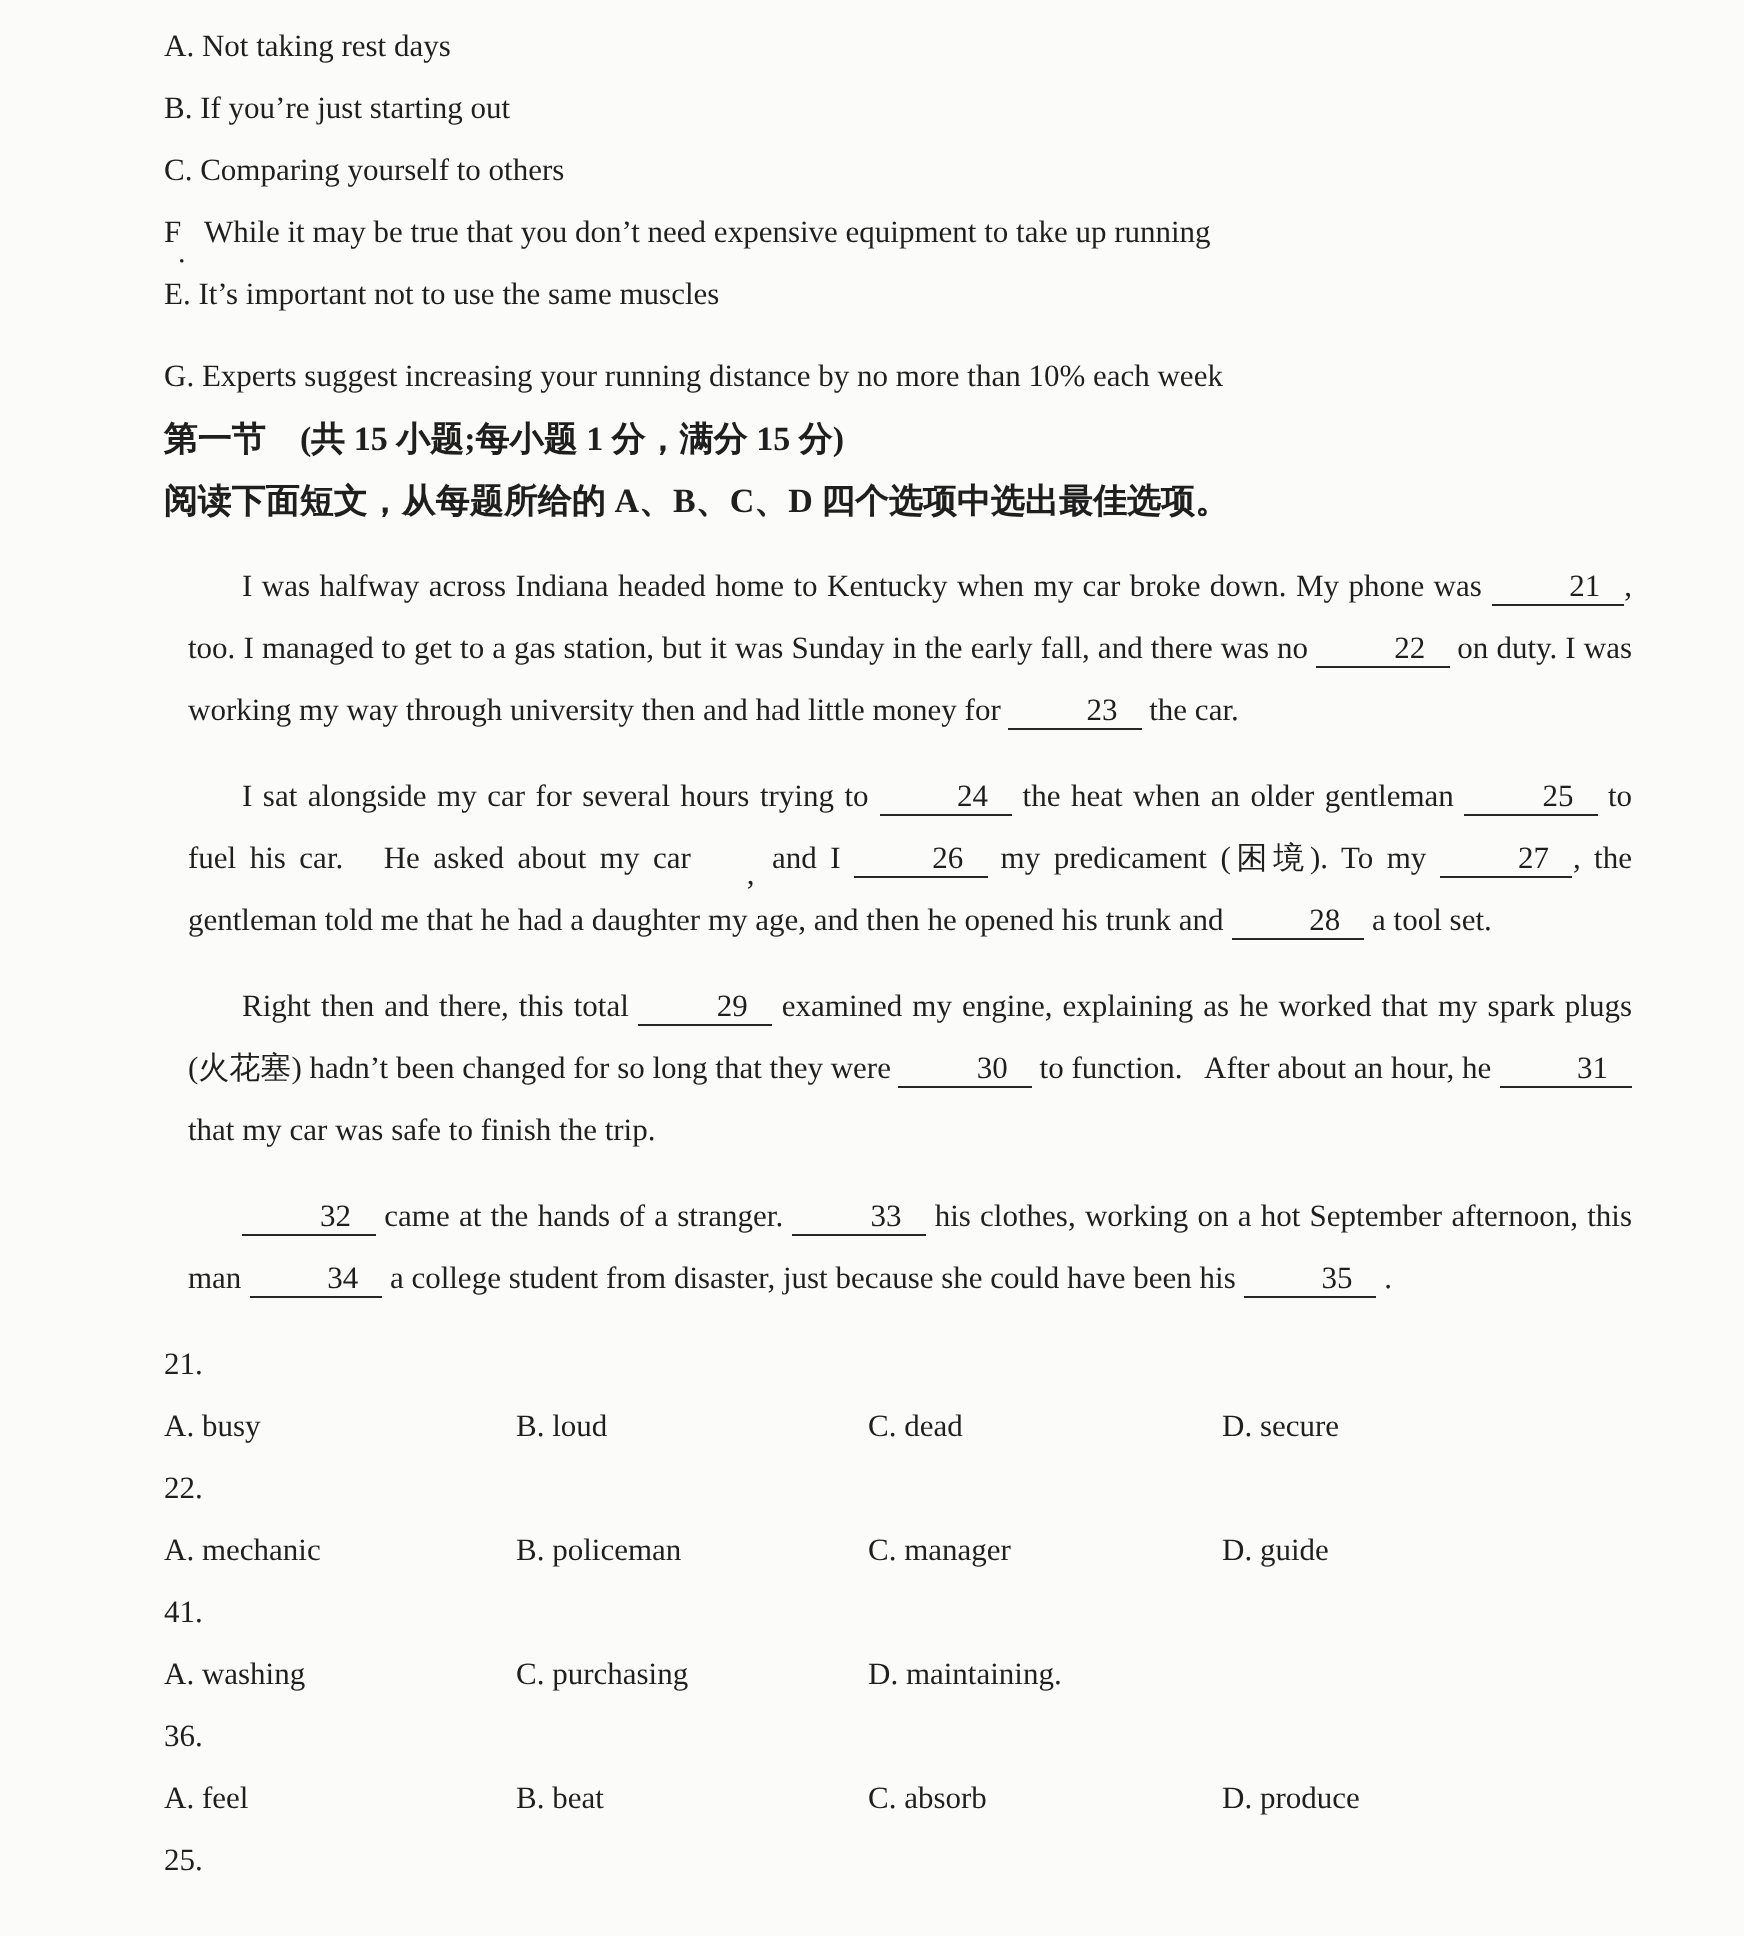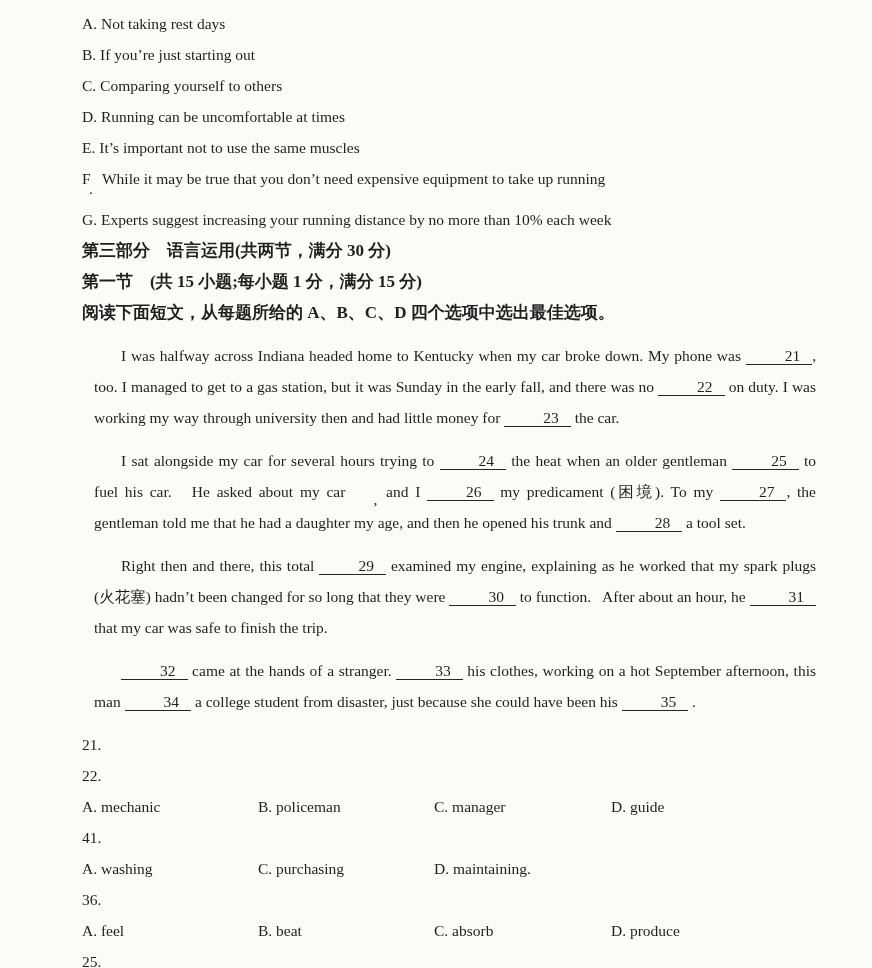--- a/index.html
+++ b/index.html
@@ -72,39 +72,43 @@
 </style>
 </head>
 <body>
 
 <div class="page">
 
   <div>
       <div class="strategy-option"><span class="opt-label">A.</span><span class="opt-text">&nbsp;Not taking rest days</span></div>
       <div class="strategy-option"><span class="opt-label">B.</span><span class="opt-text">&nbsp;If you’re just starting out</span></div>
       <div class="strategy-option"><span class="opt-label">C.</span><span class="opt-text">&nbsp;Comparing yourself to others</span></div>
-      <div class="strategy-option"><span class="opt-label">D.</span><span class="opt-text">&nbsp;Running can be uncomfortable at times</span></div>
+      <div class="strategy-option"><span class="opt-label">F</span><span class="opt-text">&nbsp;  While it may be true that you don’t need expensive equipment to take up running</span><span class="stray-period">.</span></div>
       <div class="strategy-option"><span class="opt-label">E.</span><span class="opt-text">&nbsp;It’s important not to use the same muscles</span></div>
-      <div class="strategy-option"><span class="opt-label">F</span><span class="opt-text">&nbsp;  While it may be true that you don’t need expensive equipment to take up running</span><span class="stray-period">.</span></div>
       <div class="strategy-option"><span class="opt-label">G.</span><span class="opt-text">&nbsp;Experts suggest increasing your running distance by no more than 10% each week</span></div>
     </div>
 
-  <div class="hdr">第三部分　语言运用(共两节，满分 30 分)</div>
   <div class="hdr">第一节　(共 15 小题;每小题 1 分，满分 15 分)</div>
   <div class="hdr">阅读下面短文，从每题所给的 A、B、C、D 四个选项中选出最佳选项。</div>
 
   <div class="passage">
       <p class="para"><span class="ptext">I was halfway across Indiana headed home to Kentucky when my car broke down. My phone was </span><span class="blank">21</span><span class="ptext">, too. I managed to get to a gas station, but it was Sunday in the early fall, and there was no </span><span class="blank">22</span><span class="ptext"> on duty. I was working my way through university then and had little money for </span><span class="blank">23</span><span class="ptext"> the car.</span></p>
       <p class="para"><span class="ptext">I sat alongside my car for several hours trying to </span><span class="blank">24</span><span class="ptext"> the heat when an older gentleman </span><span class="blank">25</span><span class="ptext"> to fuel his car.&nbsp;&nbsp; He asked about my car</span><span class="dropped-comma">,</span><span class="ptext">&nbsp;and I </span><span class="blank">26</span><span class="ptext"> my predicament (困境). To my </span><span class="blank">27</span><span class="ptext">, the gentleman told me that he had a daughter my age, and then he opened his trunk and </span><span class="blank">28</span><span class="ptext"> a tool set.</span></p>
       <p class="para"><span class="ptext">Right then and there, this total </span><span class="blank">29</span><span class="ptext"> examined my engine, explaining as he worked that my spark plugs (火花塞) hadn’t been changed for so long that they were </span><span class="blank">30</span><span class="ptext"> to function.&nbsp;&nbsp; After about an hour, he </span><span class="blank">31</span><span class="ptext"> that my car was safe to finish the trip.</span></p>
       <p class="para"><span class="blank">32</span><span class="ptext"> came at the hands of a stranger. </span><span class="blank">33</span><span class="ptext"> his clothes, working on a hot September afternoon, this man </span><span class="blank">34</span><span class="ptext"> a college student from disaster, just because she could have been his </span><span class="blank">35</span><span class="ptext">&nbsp;.</span></p>
     </div>
 
   <div>
       <div class="qnum">21.</div>
+      <div class="qopts">
+        <div class="qopt">A.&nbsp;busy</div>
+        <div class="qopt">B.&nbsp;loud</div>
+        <div class="qopt">C.&nbsp;dead</div>
+        <div class="qopt">D.&nbsp;secure</div>
+      </div>
       <div class="qnum">22.</div>
       <div class="qopts">
         <div class="qopt">A.&nbsp;mechanic</div>
         <div class="qopt">B.&nbsp;policeman</div>
         <div class="qopt">C.&nbsp;manager</div>
         <div class="qopt">D.&nbsp;guide</div>
       </div>
       <div class="qnum">41.</div>
       <div class="qopts">
         <div class="qopt">A.&nbsp;washing</div>

